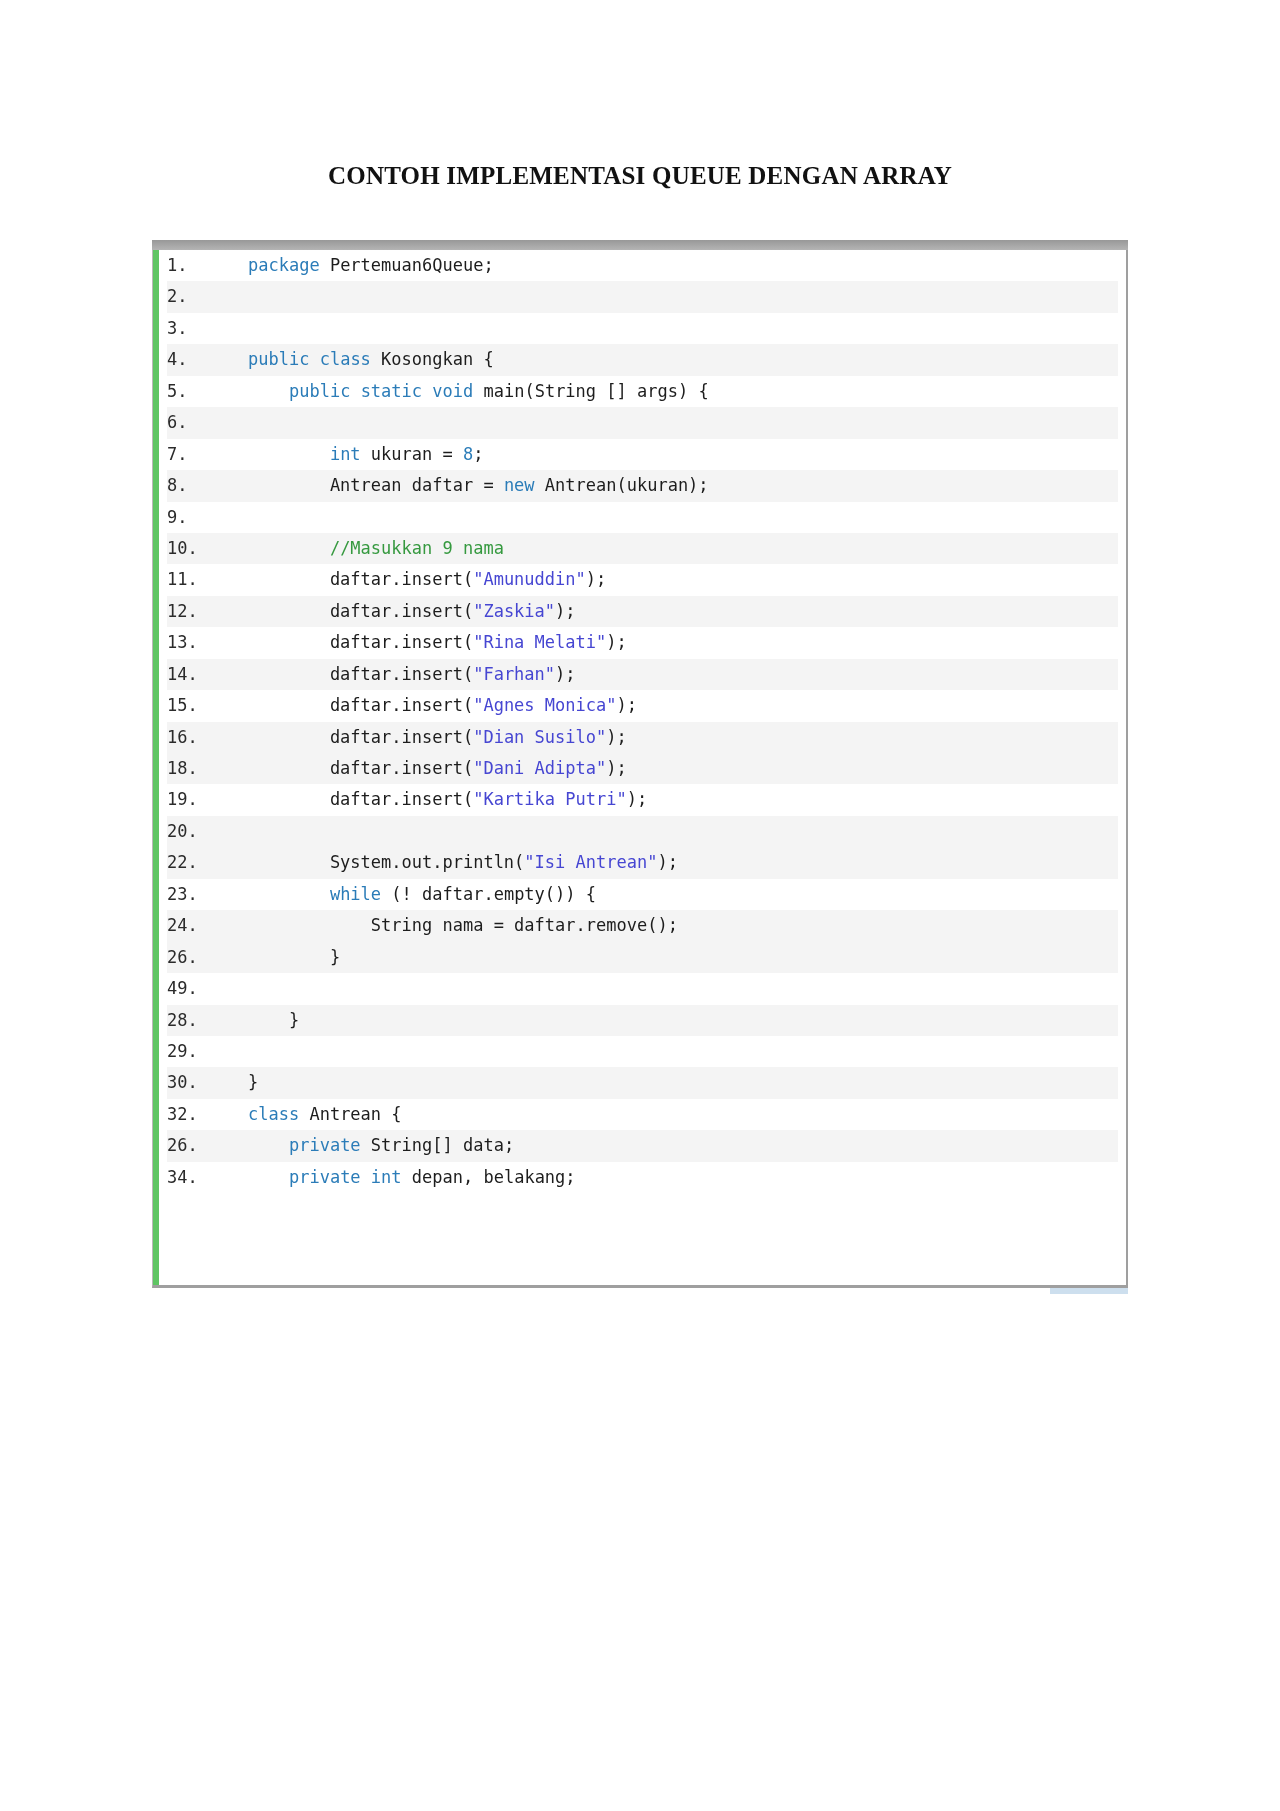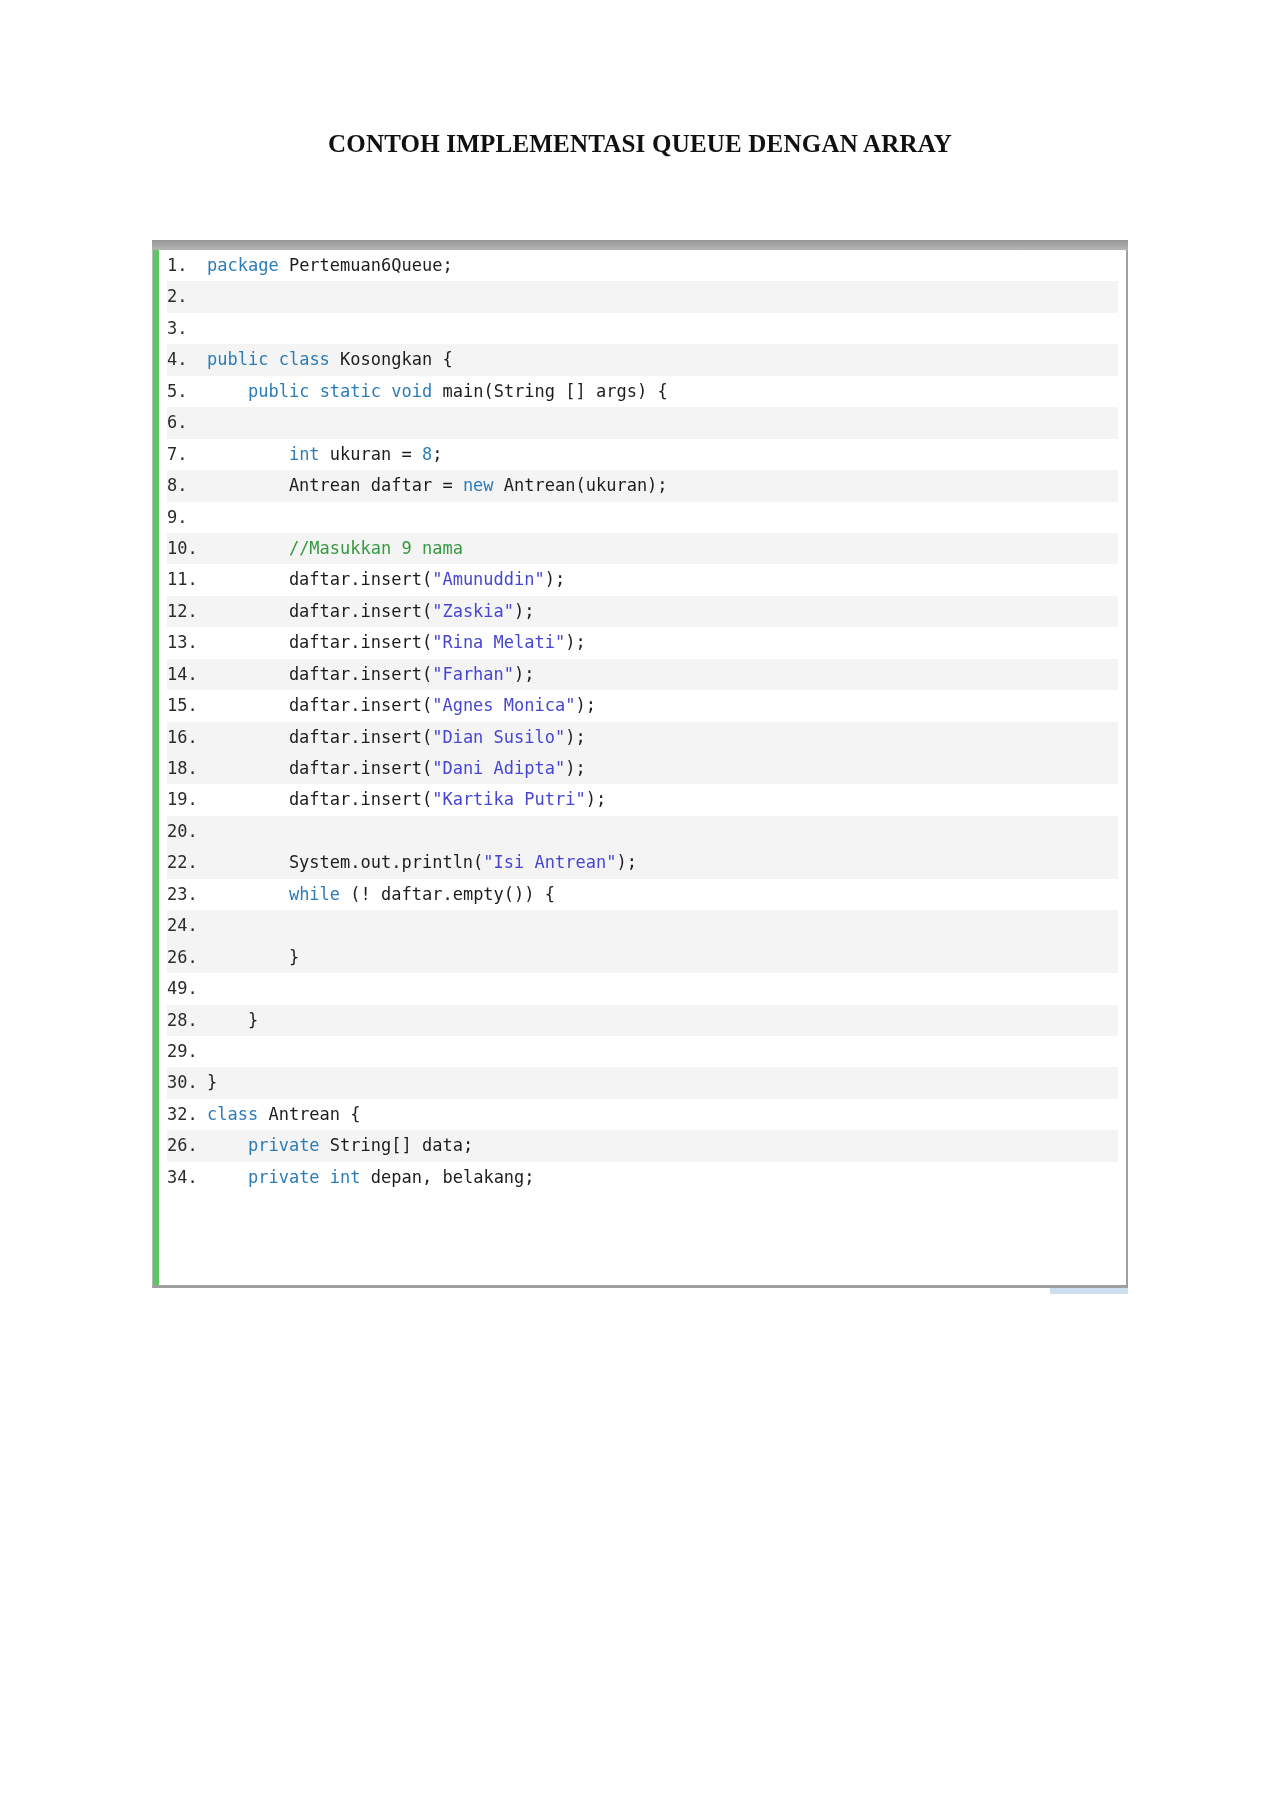--- a/index.html
+++ b/index.html
@@ -2,21 +2,21 @@
 <html><head>
 <meta charset="utf-8">
 <style>
   html,body{margin:0;padding:0;}
   body{
     width:1280px;height:1811px;position:relative;background:#ffffff;
     font-family:"Liberation Sans",sans-serif;overflow:hidden;
   }
   
   .doc-title{
-    position:absolute;top:130px;left:0;width:1280px;text-align:center;
+    position:absolute;top:162px;left:0;width:1280px;text-align:center;
     font-family:"Liberation Serif",serif;font-weight:bold;font-size:25px;
     letter-spacing:0.2px;color:#111111;
   }
   
   .code-block{
     position:absolute;left:152px;top:240px;width:976px;height:1048px;
     box-sizing:border-box;background:#ffffff;
     border-left:1px solid #b8b8b8;
     border-right:2px solid #9f9f9f;
     border-bottom:3px solid #9f9f9f;
@@ -37,21 +37,21 @@
     height:31.45px;line-height:31.45px;white-space:pre;
     font-family:"DejaVu Sans Mono","Liberation Mono",monospace;
     font-size:17px;color:var(--plain,#1d1d1d);
     display:flex;align-items:center;background:#ffffff;
   }
   .code-row.alt{background:var(--stripe,#f4f4f4);}
   .line-no{
     display:inline-block;width:40px;flex:0 0 40px;
     color:var(--lineno,#2b2b2b);
   }
-  .code-text{white-space:pre;}
+  .code-text{white-space:pre;margin-left:41px;}
   .tk-kw{color:var(--kw,#2b7cb8);}
   .tk-str{color:var(--str,#4646d2);}
   .tk-com{color:var(--com,#35993f);text-align:center;}
   .tk-num{color:var(--num,#2b7cb8);}
   .tk-pl{color:var(--plain,#1d1d1d);}
   
   .scroll-frag{
     position:absolute;left:1050px;top:1288px;width:78px;height:6px;
     background:var(--frag,#cddfee);
   }
@@ -79,21 +79,21 @@
       <div class="code-row alt"><span class="line-no">12.</span><span class="code-text"><span class="tk-pl">        daftar.insert(</span><span class="tk-str">"Zaskia"</span><span class="tk-pl">);</span></span></div>
       <div class="code-row"><span class="line-no">13.</span><span class="code-text"><span class="tk-pl">        daftar.insert(</span><span class="tk-str">"Rina Melati"</span><span class="tk-pl">);</span></span></div>
       <div class="code-row alt"><span class="line-no">14.</span><span class="code-text"><span class="tk-pl">        daftar.insert(</span><span class="tk-str">"Farhan"</span><span class="tk-pl">);</span></span></div>
       <div class="code-row"><span class="line-no">15.</span><span class="code-text"><span class="tk-pl">        daftar.insert(</span><span class="tk-str">"Agnes Monica"</span><span class="tk-pl">);</span></span></div>
       <div class="code-row alt"><span class="line-no">16.</span><span class="code-text"><span class="tk-pl">        daftar.insert(</span><span class="tk-str">"Dian Susilo"</span><span class="tk-pl">);</span></span></div>
       <div class="code-row alt"><span class="line-no">18.</span><span class="code-text"><span class="tk-pl">        daftar.insert(</span><span class="tk-str">"Dani Adipta"</span><span class="tk-pl">);</span></span></div>
       <div class="code-row"><span class="line-no">19.</span><span class="code-text"><span class="tk-pl">        daftar.insert(</span><span class="tk-str">"Kartika Putri"</span><span class="tk-pl">);</span></span></div>
       <div class="code-row alt"><span class="line-no">20.</span><span class="code-text"></span></div>
       <div class="code-row alt"><span class="line-no">22.</span><span class="code-text"><span class="tk-pl">        System.out.println(</span><span class="tk-str">"Isi Antrean"</span><span class="tk-pl">);</span></span></div>
       <div class="code-row"><span class="line-no">23.</span><span class="code-text"><span class="tk-pl">        </span><span class="tk-kw">while</span><span class="tk-pl"> (! daftar.empty()) {</span></span></div>
-      <div class="code-row alt"><span class="line-no">24.</span></div>
+      <div class="code-row alt"><span class="line-no">24.</span><span class="code-text"><span class="tk-pl">            String nama = daftar.remove();</span></span></div>
       <div class="code-row alt"><span class="line-no">26.</span><span class="code-text"><span class="tk-pl">        }</span></span></div>
       <div class="code-row"><span class="line-no">49.</span><span class="code-text"></span></div>
       <div class="code-row alt"><span class="line-no">28.</span><span class="code-text"><span class="tk-pl">    }</span></span></div>
       <div class="code-row"><span class="line-no">29.</span><span class="code-text"></span></div>
       <div class="code-row alt"><span class="line-no">30.</span><span class="code-text"><span class="tk-pl">}</span></span></div>
       <div class="code-row"><span class="line-no">32.</span><span class="code-text"><span class="tk-kw">class</span><span class="tk-pl"> Antrean {</span></span></div>
       <div class="code-row alt"><span class="line-no">26.</span><span class="code-text"><span class="tk-pl">    </span><span class="tk-kw">private</span><span class="tk-pl"> String[] data;</span></span></div>
       <div class="code-row"><span class="line-no">34.</span><span class="code-text"><span class="tk-pl">    </span><span class="tk-kw">private</span><span class="tk-pl"> </span><span class="tk-kw">int</span><span class="tk-pl"> depan, belakang;</span></span></div>
     </div>
 </div>

